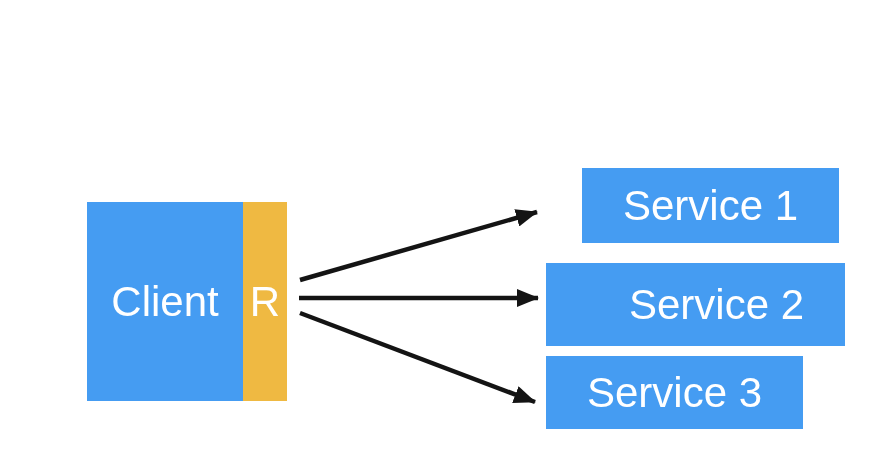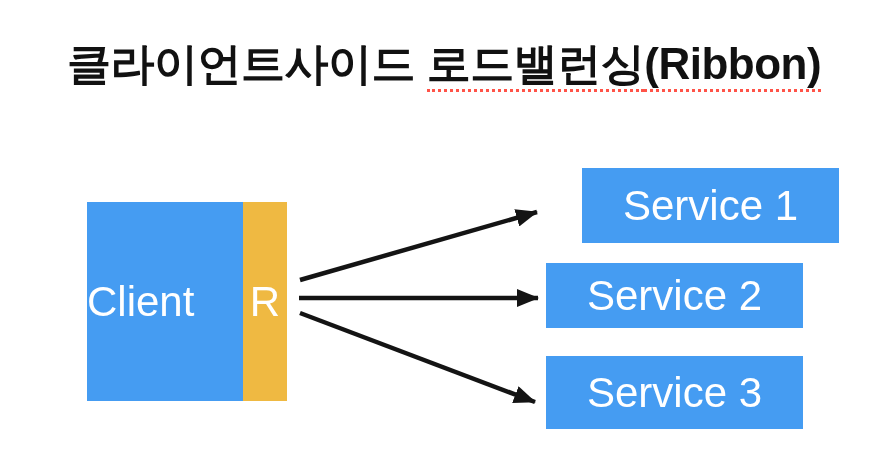--- a/index.html
+++ b/index.html
@@ -46,21 +46,21 @@
     width: 200px;
     height: 199px;
     display: flex;
   }
   .client-main {
     width: 156px;
     height: 100%;
     background: #459cf2;
     display: flex;
     align-items: center;
-    justify-content: flex-start;
+    justify-content: center;
   }
   .client-ribbon {
     width: 44px;
     height: 100%;
     background: #efb942;
     display: flex;
     align-items: center;
     justify-content: center;
   }
   .node-text {
@@ -75,39 +75,38 @@
   .service-box {
     position: absolute;
     left: 546px;
     width: 257px;
     background: #459cf2;
     display: flex;
     align-items: center;
     justify-content: center;
   }
   .service-1 { top: 168px; height: 75px; margin-left: 36px; }
-  .service-2 { top: 263px; height: 65px; }
+  .service-2 { top: 263px; height: 83px; padding-left: 42px; }
   .service-3 { top: 356px; height: 73px; }
 
   
   .arrow-layer {
     position: absolute;
     left: 0;
     top: 0;
     width: 880px;
     height: 472px;
     pointer-events: none;
   }
 </style>
 </head>
 <body>
 
 <div class="canvas">
 
-  <h1 class="slide-title"><span>클라이언트사이드 </span><span class="misspell">로드밸런싱</span><span class="misspell">(Ribbon)</span></h1>
 
   <div class="client-node">
     <div class="client-main">
       <span class="node-text">Client</span>
     </div>
     <div class="client-ribbon">
       <span class="node-text">R</span>
     </div>
   </div>
 

